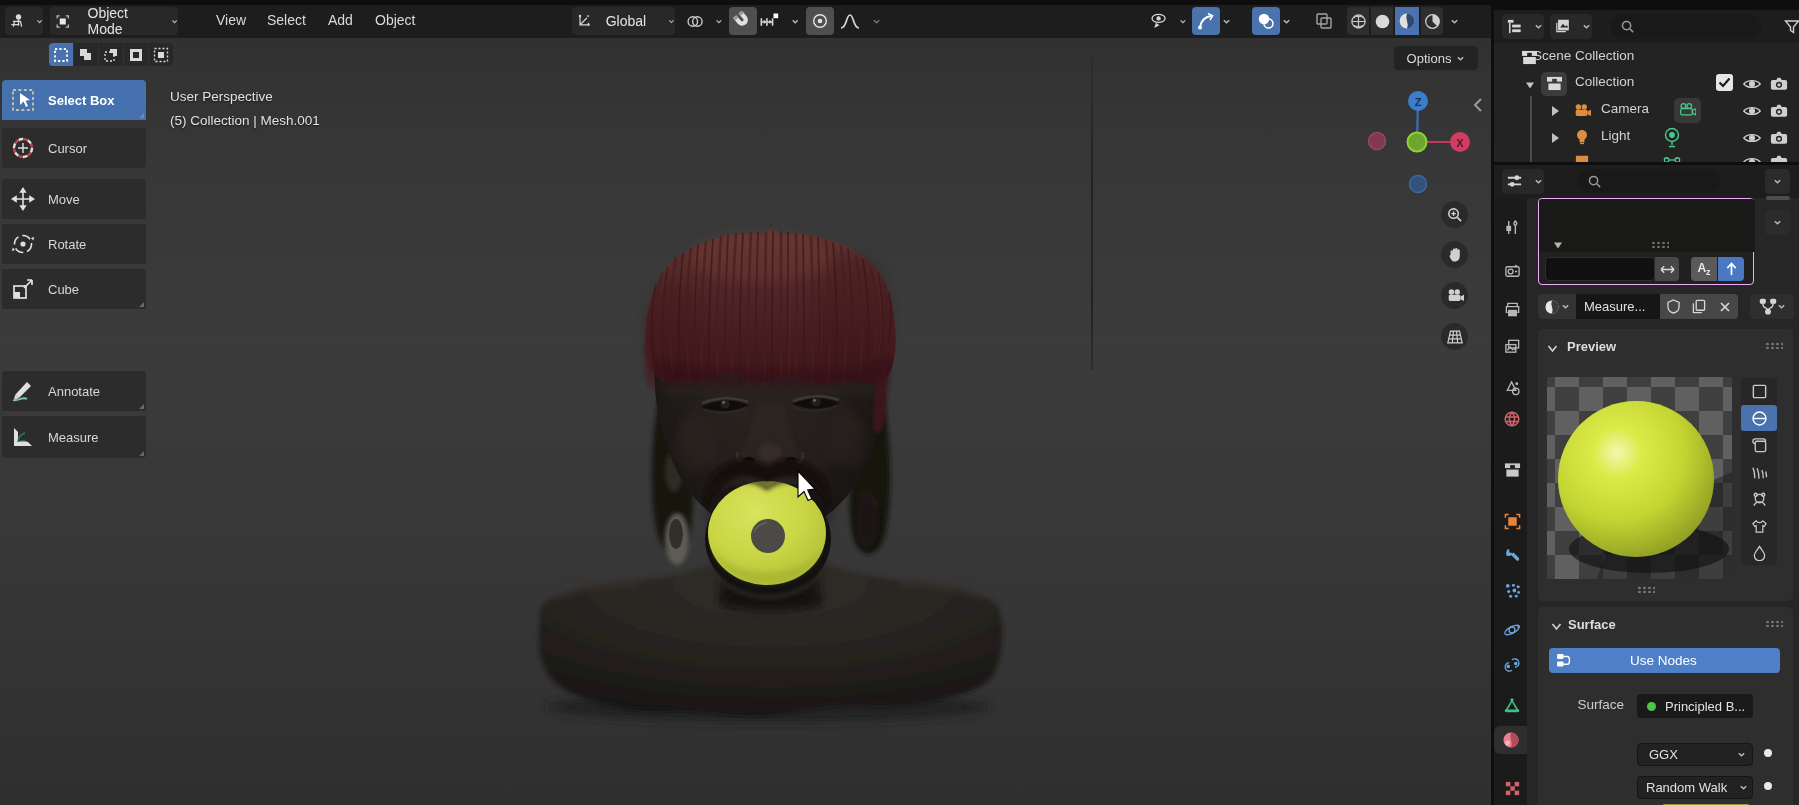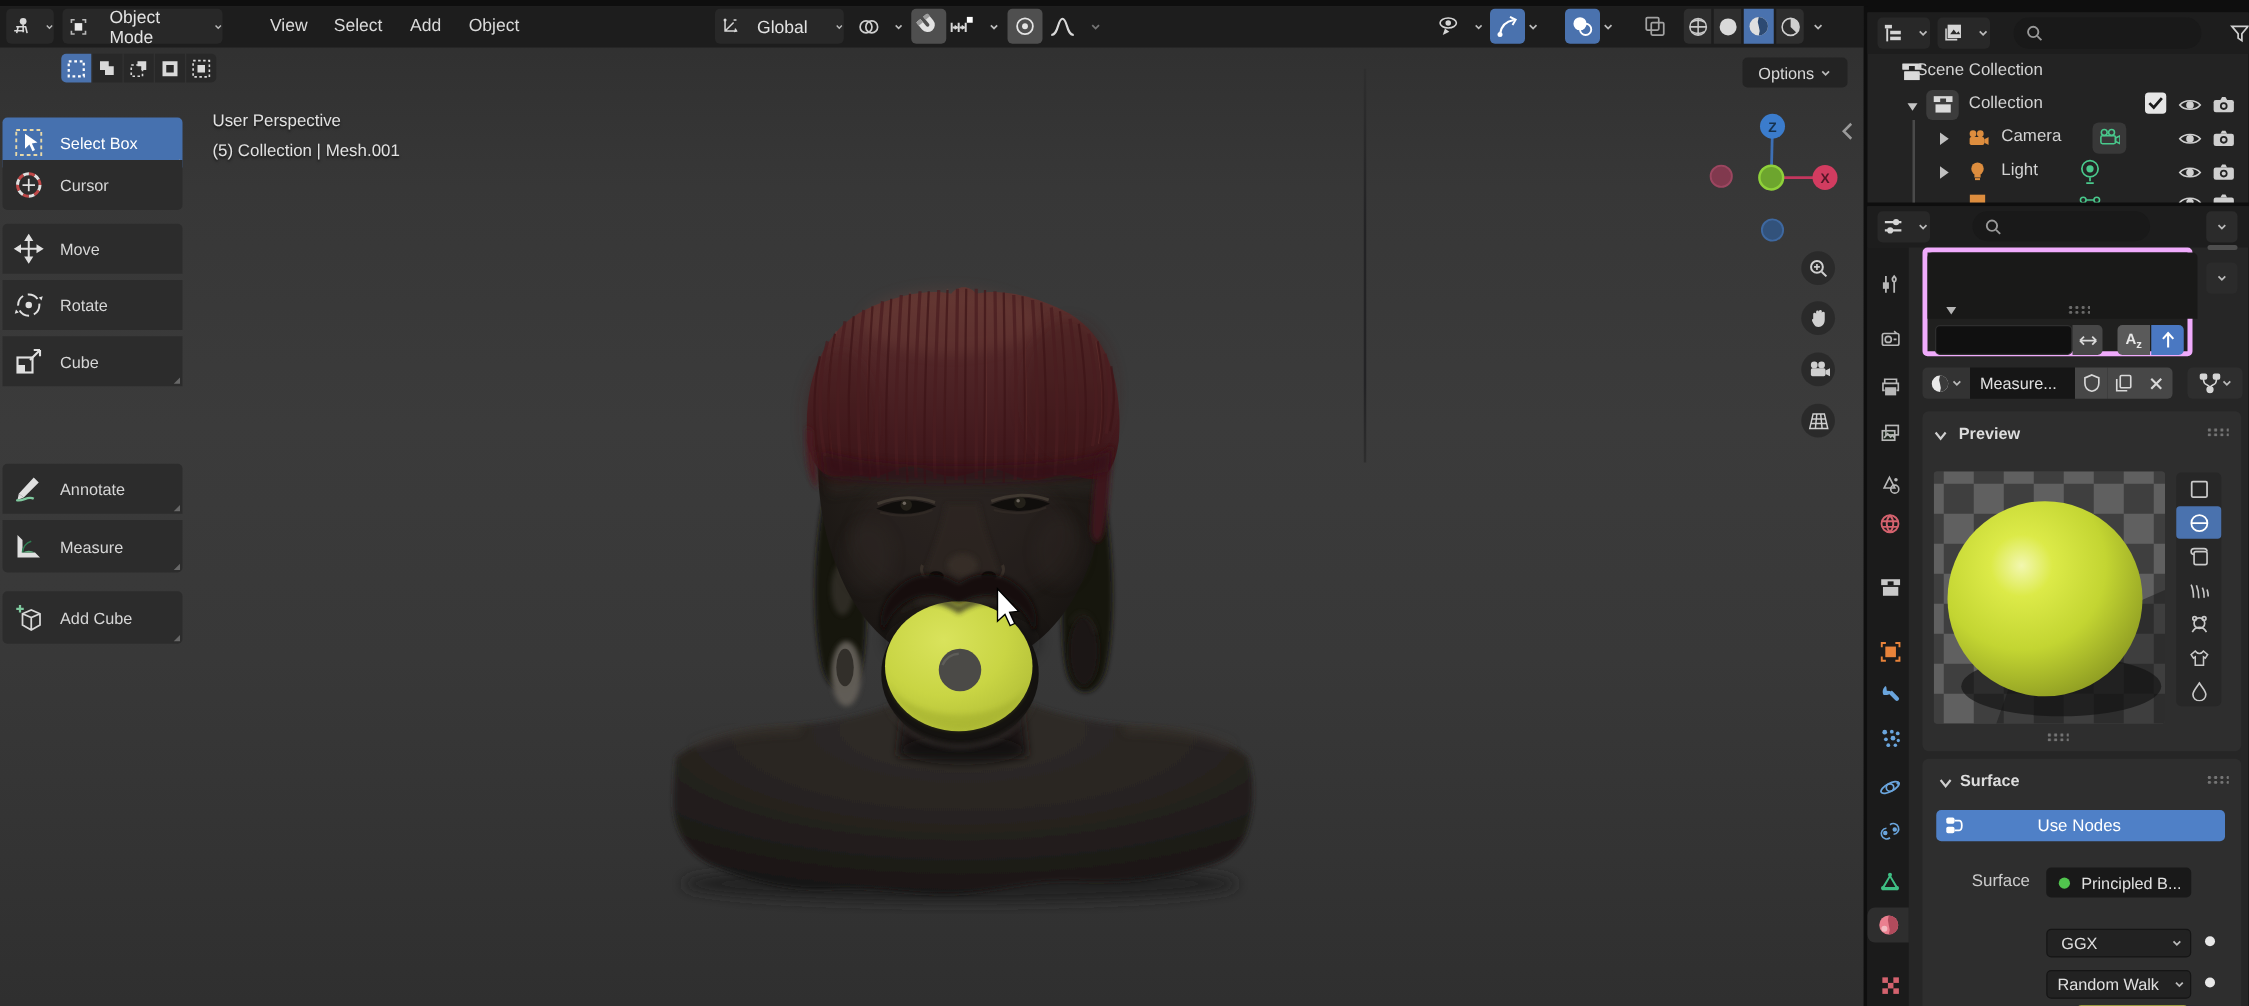--- a/index.html
+++ b/index.html
@@ -265,21 +265,21 @@
           <path d="M2 2 H14 V14 H2 Z M5 5 V11 H11 V5 Z" fill="#d9d9d9" fill-rule="evenodd"></path>
         </svg>
       </div>
     <div class="msel" style="left:149px; border-radius:0 4px 4px 0;">
       <svg width="16" height="16" viewBox="0 0 16 16">
           <rect x="1.5" y="1.5" width="13" height="13" fill="none" stroke="#d9d9d9" stroke-width="1.3" stroke-dasharray="2 2"></rect>
           <rect x="5" y="5" width="6" height="6" fill="#d9d9d9"></rect>
         </svg>
       </div>
 
-    <div class="tool-btn sel" style="top:89px; border-radius:4px 4px 0 0;">
+    <div class="tool-btn sel" style="top:75px; border-radius:4px 4px 0 0;font-weight:bold;">
       <span class="ticon"><svg width="28" height="26" viewBox="0 0 28 26">
         <rect x="3" y="3" width="20" height="20" fill="none" stroke="#e8d9a8" stroke-width="1.5" stroke-dasharray="3 2.4"></rect>
         <path d="M11 7 L11 19 L14.5 15.5 L17 21 L19 20 L16.5 14.8 L21 14 Z" fill="#fff" transform="translate(-1,-1)"></path>
           </svg></span>
       <span style="position:relative;">Select Box</span>
         <span class="corner" style="position:absolute; width:100%; height:100%; left:0; top:0;"></span>
       </div>
     <div class="tool-btn" style="top:123px; border-radius:0 0 4px 4px;">
       <span class="ticon"><svg width="28" height="26" viewBox="0 0 28 26">
         <circle cx="13" cy="13" r="9" fill="none" stroke="#e0e0e0" stroke-width="2.4" stroke-dasharray="4.7 4.7"></circle>
@@ -320,30 +320,20 @@
       <span style="position:relative;">Annotate</span>
         <span class="corner" style="position:absolute; width:100%; height:100%; left:0; top:0;"></span>
       </div>
     <div class="tool-btn" style="top:411px; height:42px; border-radius:0 0 4px 4px;">
       <span class="ticon"><svg width="28" height="26" viewBox="0 0 28 26">
         <path d="M4 22 L4 4 L8 8 L8 18 L18 18 L22 22 Z" fill="#e0e0e0"></path>
         <path d="M8 18 A10 10 0 0 1 18 18 L8 18" fill="#5fae7f"></path>
         <path d="M8 18 A10 10 0 0 1 15 9" stroke="#2f7f53" stroke-width="1.4" fill="none"></path>
           </svg></span>
       <span style="position:relative;">Measure</span>
-        <span class="corner" style="position:absolute; width:100%; height:100%; left:0; top:0;"></span>
-      </div>
-    <div class="tool-btn" style="top:468px; height:42px; border-radius:4px;">
-      <span class="ticon"><svg width="28" height="26" viewBox="0 0 28 26">
-            <g stroke="#d8d8d8" stroke-width="1.4" fill="none">
-        <path d="M8 10 L15 7 L22 10 L22 19 L15 23 L8 19 Z M8 10 L15 13 L22 10 M15 13 V23"></path>
-            </g>
-        <path d="M6 3 V9 M3 6 H9" stroke="#7fca9f" stroke-width="1.8"></path>
-          </svg></span>
-      <span style="position:relative;">Add Cube</span>
         <span class="corner" style="position:absolute; width:100%; height:100%; left:0; top:0;"></span>
       </div>
 
     <div class="ovl-text" style="left:170px; top:84px;">User Perspective</div>
     <div class="ovl-text" style="left:170px; top:108px;">(5) Collection | Mesh.001</div>
 
     <div class="abs" id="opt-btn">
         <span>Options</span>
       <svg class="chev" viewBox="0 0 10 10">
           <path d="M2 3.5 L5 6.5 L8 3.5" stroke="#bbb" stroke-width="1.6" fill="none"></path>
@@ -898,21 +888,21 @@
                 <rect x="2" y="2" width="4.7" height="4.7"></rect>
                 <rect x="11.3" y="2" width="4.7" height="4.7"></rect>
         <rect x="6.7" y="6.7" width="4.7" height="4.7"></rect>
                 <rect x="2" y="11.3" width="4.7" height="4.7"></rect>
                 <rect x="11.3" y="11.3" width="4.7" height="4.7"></rect>
               </g>
             </svg>
           </div>
     </div>
 
-    <div style="position:absolute; left:44px; top:33px; width:216px; height:87px; background:#20201f; border-radius:4px; border:4px solid #f0abfc;">
+    <div style="position:absolute; left:44px; top:33px; width:216px; height:87px; background:#20201f; border-radius:4px; border:1px solid #f0abfc;">
       <div style="position:absolute; left:0; top:0; width:216px; height:53px; background:#191918; border-radius:4px 4px 0 0;"></div>
       <svg width="10" height="9" viewBox="0 0 10 9" style="position:absolute; left:14px; top:42px;">
             <path d="M1 1.5 H9 L5 7.5 Z" fill="#b5b5b5"></path>
           </svg>
       <span class="grip" style="left:112px; top:42px;"></span>
       <div class="field" style="left:6px; top:58px; width:110px; height:24px; background:#101010; border:1px solid #2e2e2e;"></div>
       <div class="gbtn" style="left:116px; top:58px; width:24px; height:24px; border-radius:0 4px 4px 0; background:#474747;">
         <svg width="15" height="11" viewBox="0 0 16 11">
               <path d="M1 5.5 H15 M1 5.5 L4.5 2 M1 5.5 L4.5 9 M15 5.5 L11.5 2 M15 5.5 L11.5 9" stroke="#dadada" stroke-width="1.5" fill="none"></path>
             </svg>

